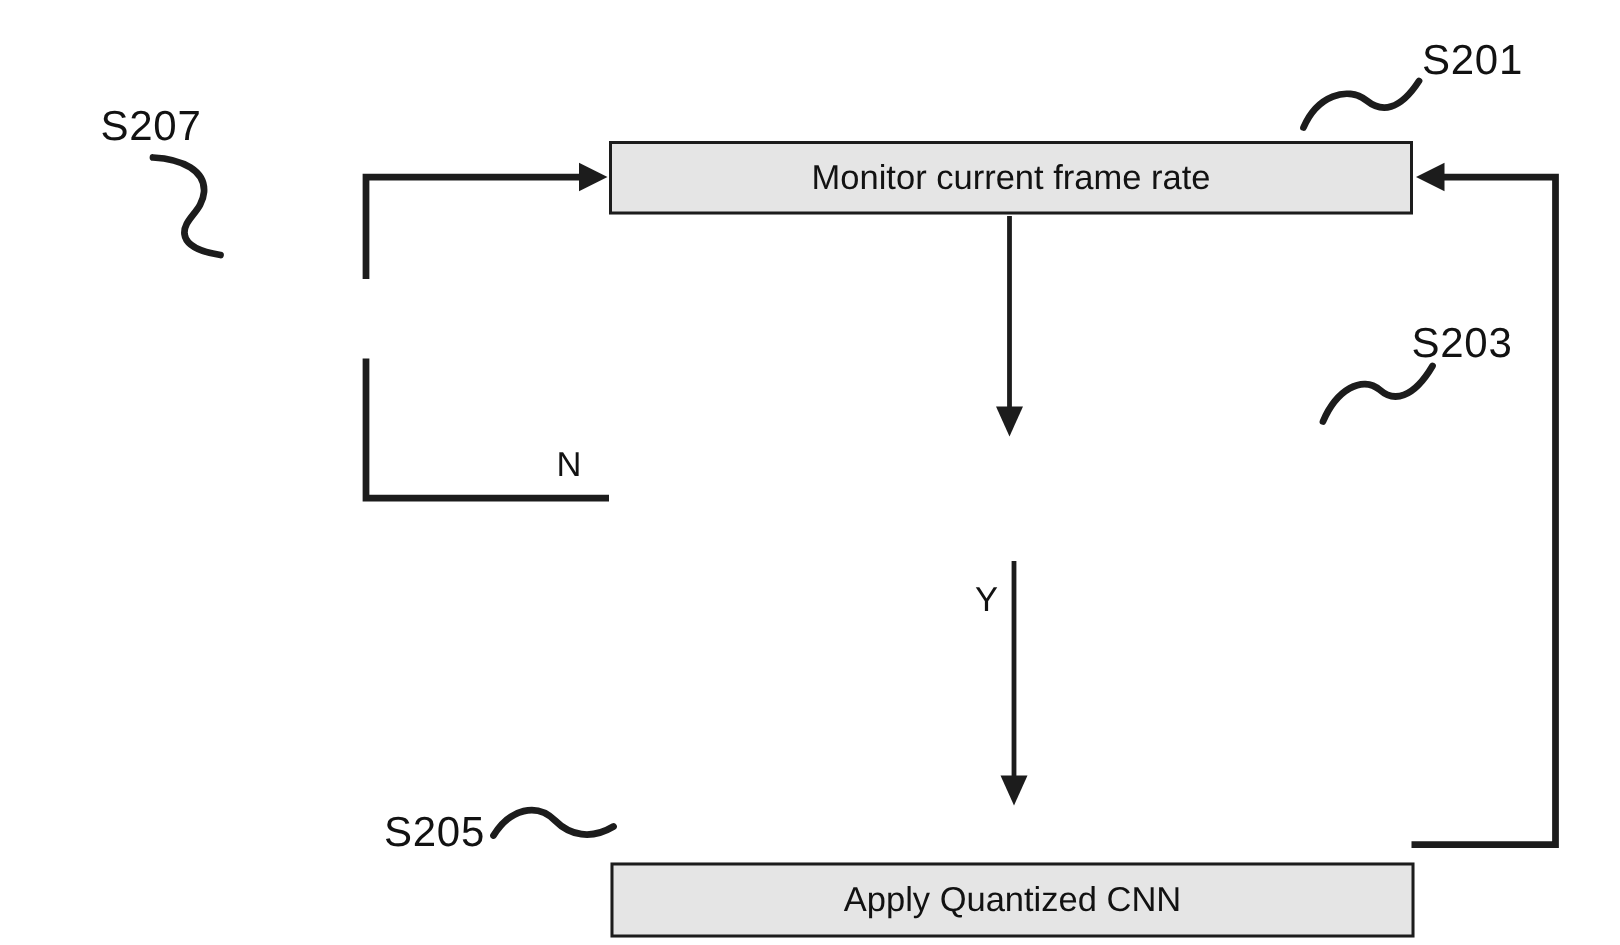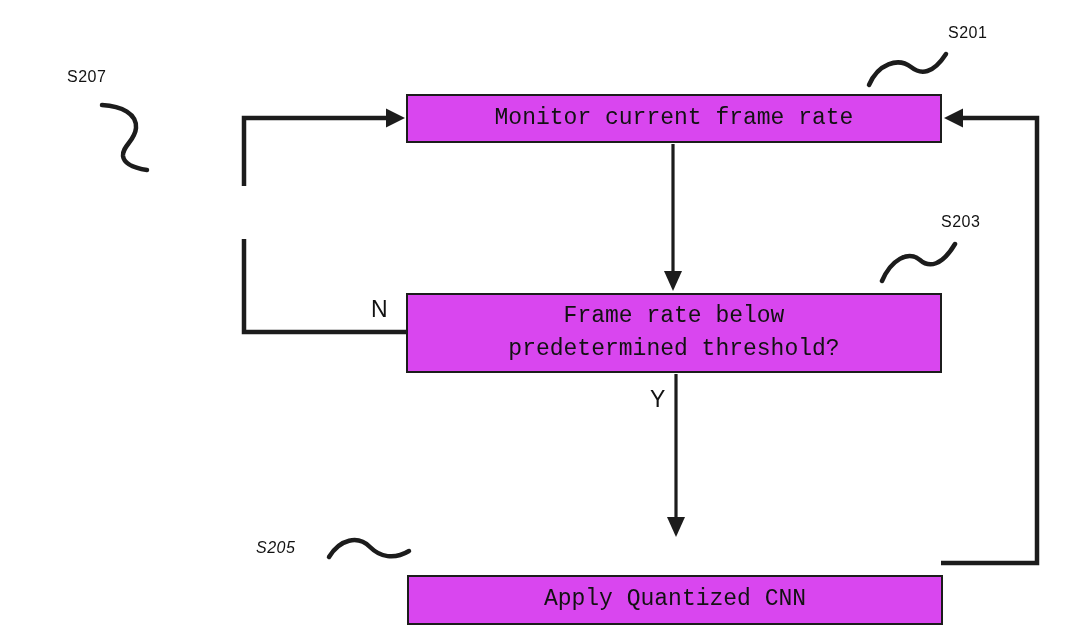--- a/index.html
+++ b/index.html
@@ -20,45 +20,44 @@
     position: absolute;
     left: 0;
     top: 0;
     width: 1080px;
     height: 630px;
   }
   .flow-box {
     position: absolute;
     box-sizing: border-box;
     border: 2.5px solid #1c1c1c;
-    background: #d946ef;
+    background: #e5e5e5;
     display: flex;
     align-items: center;
     justify-content: center;
     text-align: center;
     font-size: 23px;
     line-height: 1.45;
     color: #121212;
-    font-family: Liberation Mono, monospace;
   }
   .box-monitor   { left: 406px; top: 94px;  width: 536px; height: 49px; }
   .box-threshold { left: 406px; top: 293px; width: 536px; height: 80px; }
   .box-apply     { left: 407px; top: 539px; width: 536px; height: 50px; margin-top: 36px; }
   .box-highprec  { left: 78px;  top: 187px; width: 332px; height: 51px; }
   .box-threshold .box-label { max-width: 400px; }
   .step-label {
     position: absolute;
-    font-size: 16px;
+    font-size: 28px;
     letter-spacing: 0.5px;
     color: #121212;
     white-space: nowrap;
   }
   .lbl-s201 { left: 948px; top: 24px; }
   .lbl-s203 { left: 941px; top: 213px; }
-  .lbl-s205 { left: 256px; top: 539px; font-style: italic; }
+  .lbl-s205 { left: 256px; top: 539px; }
   .lbl-s207 { left: 67px;  top: 68px; }
   .branch-label {
     position: absolute;
     font-size: 23px;
     color: #121212;
   }
   .lbl-n { left: 371px; top: 296px; }
   .lbl-y { left: 650px; top: 386px; }
 </style>
 </head>
@@ -85,23 +84,20 @@
     <path d="M 869 85 C 878 64, 898 57, 911 67 C 921 75, 933 74, 946 54" fill="none" stroke="#1c1c1c" stroke-width="4.5" stroke-linecap="round"></path>
     <path d="M 882 281 C 891 260, 908 250, 920 260 C 929 268, 942 266, 955 244" fill="none" stroke="#1c1c1c" stroke-width="4.5" stroke-linecap="round"></path>
     <path d="M 329 557 C 340 539, 358 535, 370 547 C 380 557, 394 560, 409 551" fill="none" stroke="#1c1c1c" stroke-width="4.5" stroke-linecap="round"></path>
     <path d="M 102 105 C 122 106, 137 114, 136 128 C 135 141, 122 146, 123 156 C 124 164, 134 168, 147 170" fill="none" stroke="#1c1c1c" stroke-width="4.5" stroke-linecap="round"></path>
   </svg>
 
   <div class="flow-box box-monitor">
     <span class="box-label">Monitor current frame rate</span>
   </div>
 
-  <div class="flow-box box-threshold">
-    <span class="box-label">Frame rate below predetermined threshold?</span>
-  </div>
 
   <div class="flow-box box-apply">
     <span class="box-label">Apply Quantized CNN</span>
   </div>
 
 
   <span class="step-label lbl-s201">S201</span>
   <span class="step-label lbl-s203">S203</span>
   <span class="step-label lbl-s205">S205</span>
   <span class="step-label lbl-s207">S207</span>

